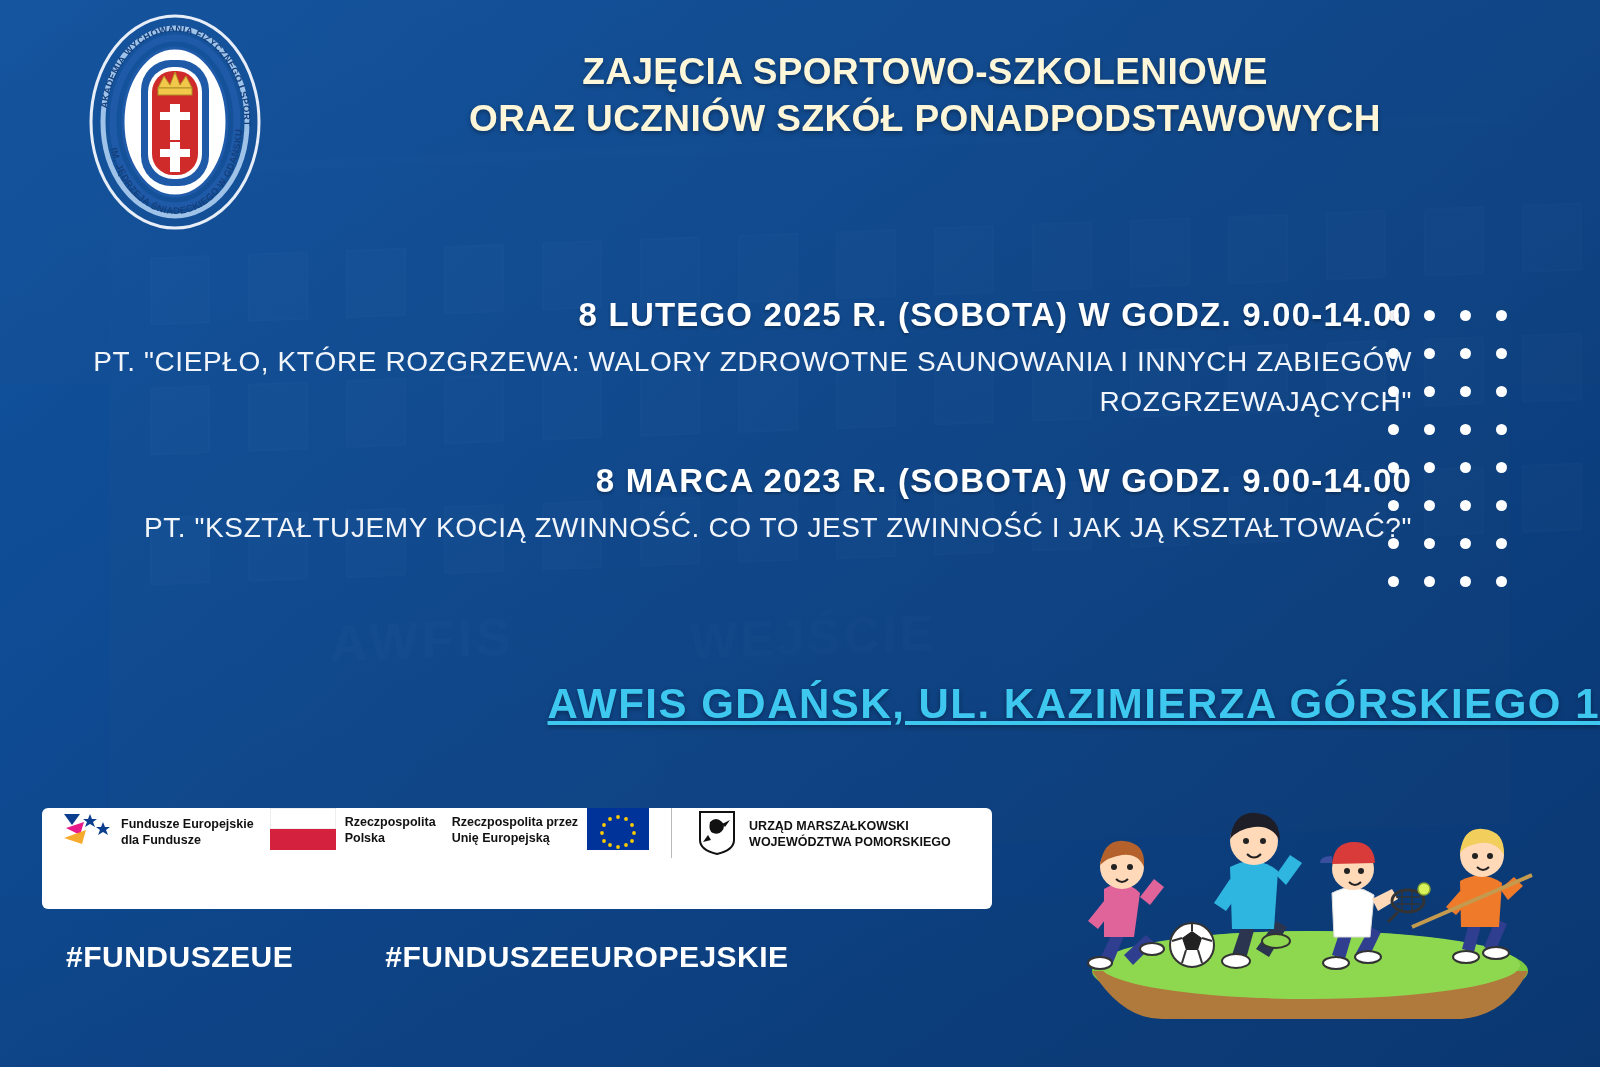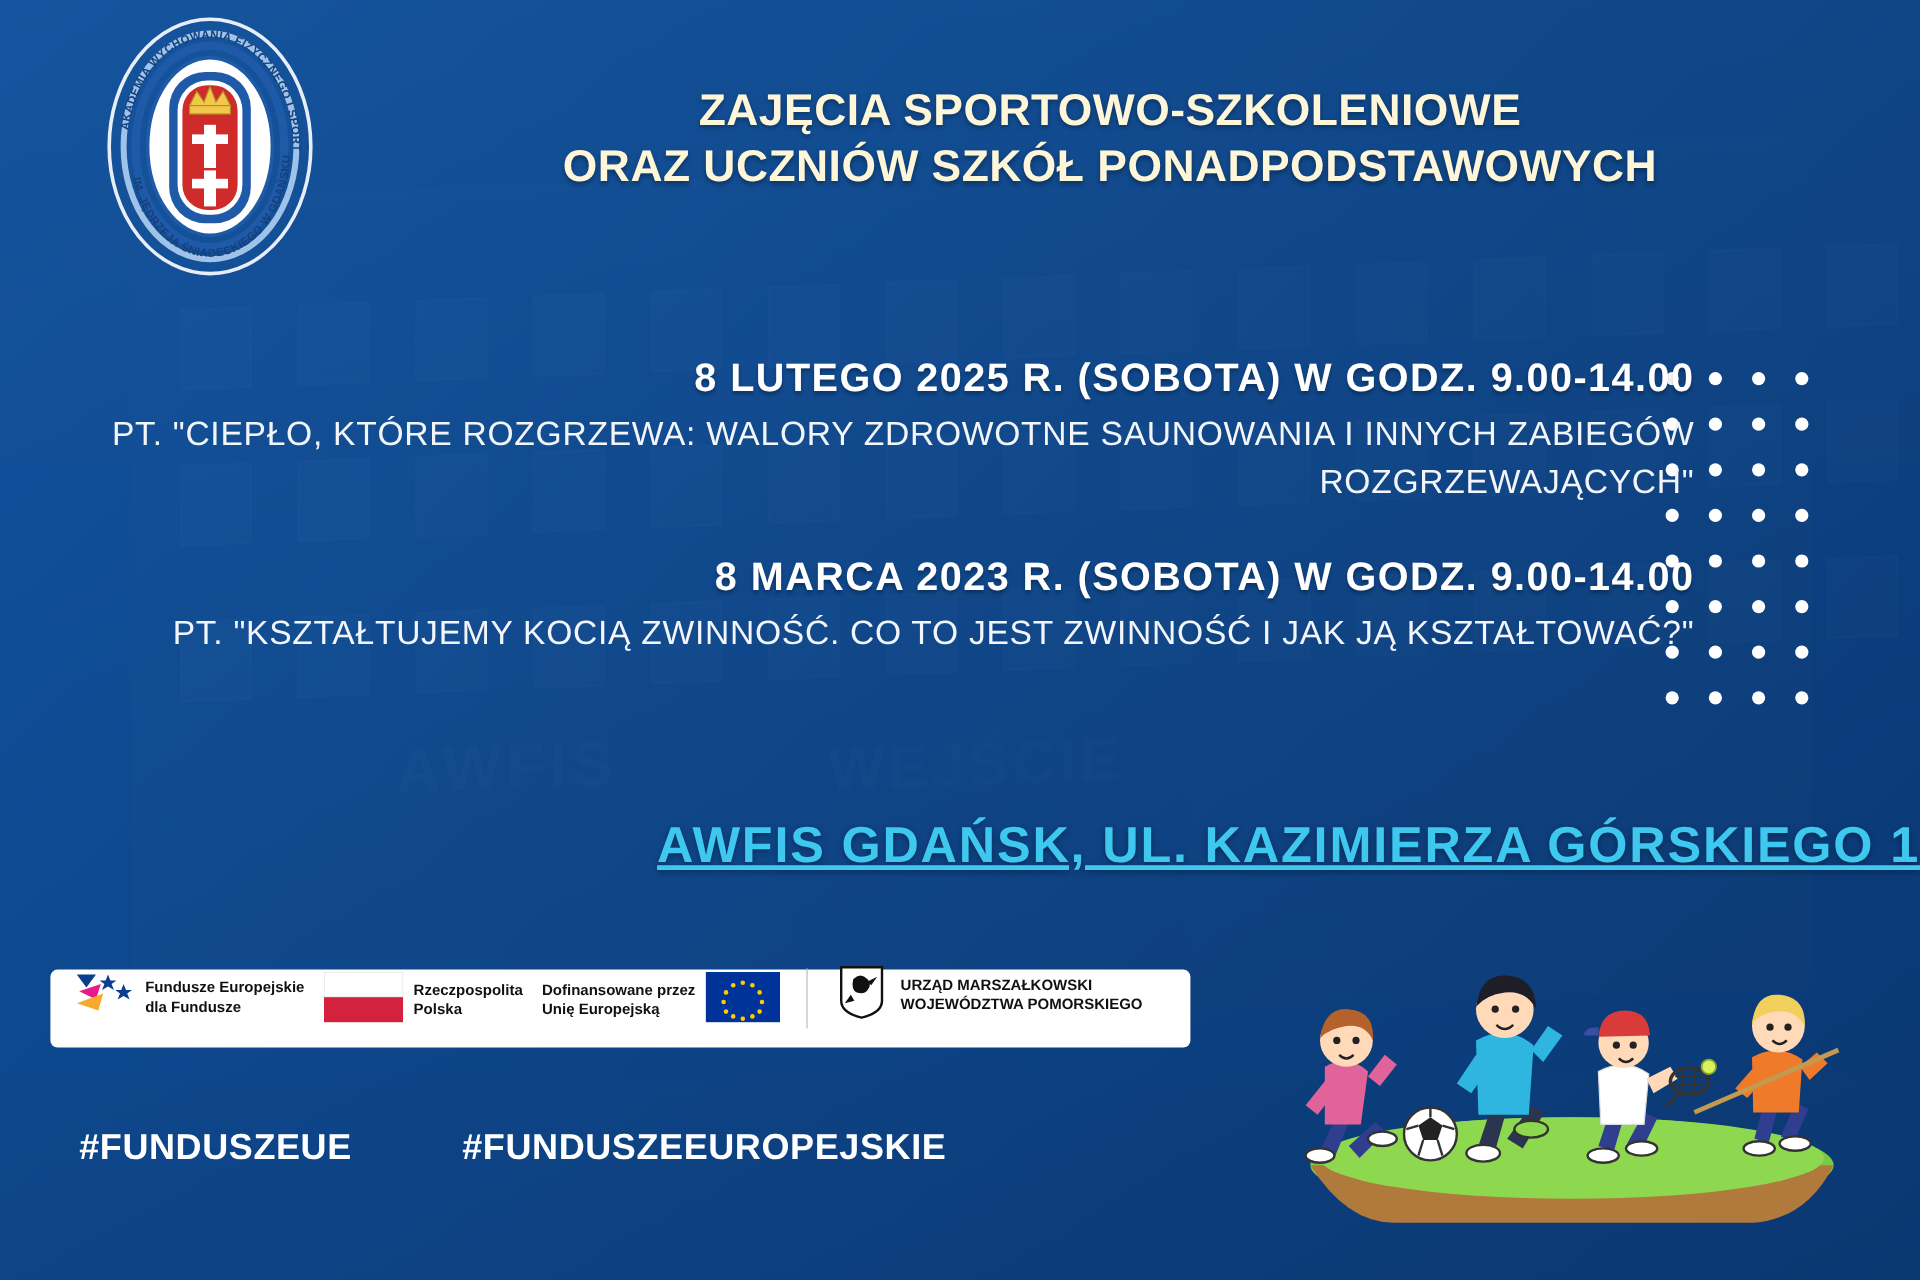--- a/index.html
+++ b/index.html
@@ -114,21 +114,20 @@
     left: 330px;
     top: 48px;
     width: 1190px;
     text-align: center;
     color: #fdf6d8;
     font-weight: 800;
     font-size: 37px;
     line-height: 1.28;
     letter-spacing: .4px;
     text-shadow: 0 2px 4px rgba(0,0,0,.35);
-    margin-top: 20px;
   }
 
   
   .events {
     position: absolute;
     left: 92px;
     top: 296px;
     width: 1320px;
     color: #ffffff;
   }
@@ -180,26 +179,26 @@
     text-shadow: 0 2px 5px rgba(0,0,0,.35);
     text-decoration: underline;
   }
 
   
   .funding-bar {
     position: absolute;
     left: 42px;
     top: 808px;
     width: 950px;
-    height: 65px;
+    height: 101px;
     background: #ffffff;
     border-radius: 6px;
     display: flex;
-    align-items: flex-end;
-    padding: 16px 18px;
+    align-items: flex-start;
+    padding: 0 18px;
     box-sizing: border-box;
     gap: 16px;
   }
   .fund-item {
     display: flex;
     align-items: center;
     gap: 9px;
   }
   .fund-text {
     font-size: 12.5px;
@@ -418,21 +417,21 @@
           </svg>
         </span>
         <span class="fund-text">
           <span>Rzeczpospolita</span><br>
           <span>Polska</span>
         </span>
       </div>
 
       <div class="fund-item">
         <span class="fund-text">
-          <span>Dofinansowane przez</span><br>
+          <span>Rzeczpospolita przez</span><br>
           <span>Unię Europejską</span>
         </span>
         <span>
           <svg width="62" height="42" viewBox="0 0 62 42" aria-hidden="true">
             <rect x="0" y="0" width="62" height="42" fill="#003399"></rect>
             <g fill="#ffcc00">
               <circle cx="31" cy="9" r="1.9"></circle>
                 <circle cx="39" cy="11" r="1.9"></circle>
               <circle cx="45" cy="17" r="1.9"></circle>
                 <circle cx="47" cy="25" r="1.9"></circle>

